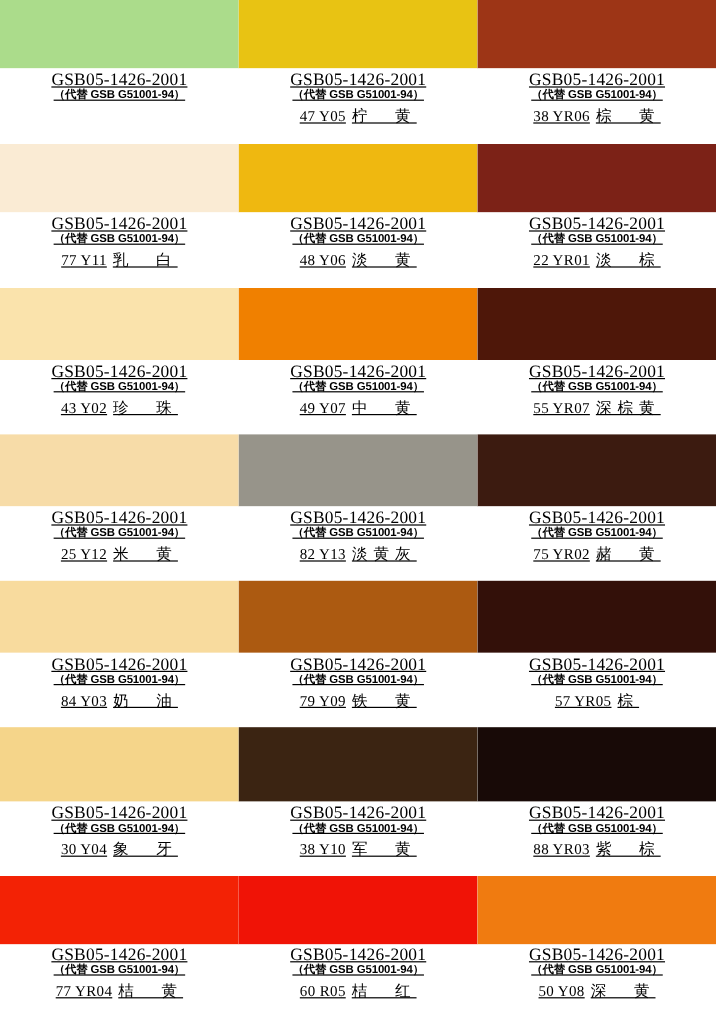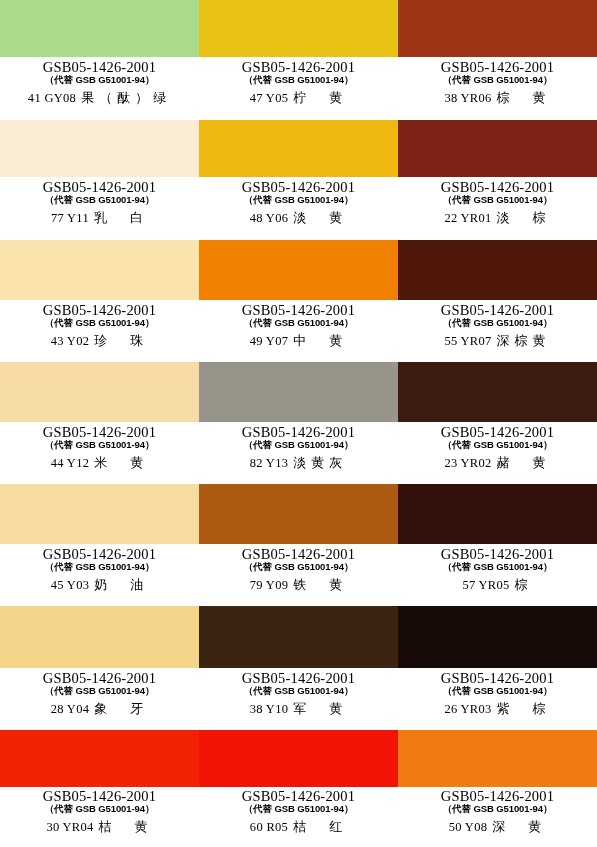--- a/index.html
+++ b/index.html
@@ -17,20 +17,21 @@
     height: 847px;
     display: flex;
     flex-direction: column;
     background: #ffffff;
   }
 
   .chart-row {
     display: flex;
     width: 100%;
     flex: 0 0 auto;
+    text-decoration: underline;
   }
 
   .color-cell {
     position: relative;
     width: 199px;
     display: flex;
     flex-direction: column;
     background: #ffffff;
   }
 
@@ -99,24 +100,20 @@
 </head>
 <body>
 
 <div id="chart">
     <div class="chart-row" style="height: 120px;">
       <div class="color-cell">
         <div class="swatch" style="height: 57px; background: rgb(171, 220, 139);"></div>
         <div class="caption">
           <div class="std-code">GSB05-1426-2001</div>
           <div class="std-sub">（代替 GSB G51001-94）</div>
-          <div class="name-line">
-            <span class="name-num">41 GY08</span>
-            <span class="name-cn">果（酞）绿</span>
-          </div>
         </div>
       </div>
       <div class="color-cell">
         <div class="swatch" style="height: 57px; background: rgb(232, 195, 19);"></div>
         <div class="caption">
           <div class="std-code">GSB05-1426-2001</div>
           <div class="std-sub">（代替 GSB G51001-94）</div>
           <div class="name-line">
             <span class="name-num">47 Y05</span>
             <span class="name-cn">柠　黄</span>
@@ -205,21 +202,21 @@
         </div>
       </div>
     </div>
     <div class="chart-row" style="height: 122px;">
       <div class="color-cell">
         <div class="swatch" style="height: 60px; background: rgb(247, 220, 168);"></div>
         <div class="caption">
           <div class="std-code">GSB05-1426-2001</div>
           <div class="std-sub">（代替 GSB G51001-94）</div>
           <div class="name-line">
-            <span class="name-num">44 Y12</span>
+            <span class="name-num">25 Y12</span>
             <span class="name-cn">米　黄</span>
           </div>
         </div>
       </div>
       <div class="color-cell">
         <div class="swatch" style="height: 60px; background: rgb(151, 148, 138);"></div>
         <div class="caption">
           <div class="std-code">GSB05-1426-2001</div>
           <div class="std-sub">（代替 GSB G51001-94）</div>
           <div class="name-line">
@@ -227,34 +224,34 @@
             <span class="name-cn">淡黄灰</span>
           </div>
         </div>
       </div>
       <div class="color-cell">
         <div class="swatch" style="height: 60px; background: rgb(60, 27, 16);"></div>
         <div class="caption">
           <div class="std-code">GSB05-1426-2001</div>
           <div class="std-sub">（代替 GSB G51001-94）</div>
           <div class="name-line">
-            <span class="name-num">23 YR02</span>
+            <span class="name-num">75 YR02</span>
             <span class="name-cn">赭　黄</span>
           </div>
         </div>
       </div>
     </div>
     <div class="chart-row" style="height: 122px;">
       <div class="color-cell">
         <div class="swatch" style="height: 60px; background: rgb(248, 219, 158);"></div>
         <div class="caption">
           <div class="std-code">GSB05-1426-2001</div>
           <div class="std-sub">（代替 GSB G51001-94）</div>
           <div class="name-line">
-            <span class="name-num">45 Y03</span>
+            <span class="name-num">84 Y03</span>
             <span class="name-cn">奶　油</span>
           </div>
         </div>
       </div>
       <div class="color-cell">
         <div class="swatch" style="height: 60px; background: rgb(172, 90, 17);"></div>
         <div class="caption">
           <div class="std-code">GSB05-1426-2001</div>
           <div class="std-sub">（代替 GSB G51001-94）</div>
           <div class="name-line">
@@ -275,21 +272,21 @@
         </div>
       </div>
     </div>
     <div class="chart-row" style="height: 124px;">
       <div class="color-cell">
         <div class="swatch" style="height: 62px; background: rgb(245, 213, 138);"></div>
         <div class="caption">
           <div class="std-code">GSB05-1426-2001</div>
           <div class="std-sub">（代替 GSB G51001-94）</div>
           <div class="name-line">
-            <span class="name-num">28 Y04</span>
+            <span class="name-num">30 Y04</span>
             <span class="name-cn">象　牙</span>
           </div>
         </div>
       </div>
       <div class="color-cell">
         <div class="swatch" style="height: 62px; background: rgb(59, 36, 18);"></div>
         <div class="caption">
           <div class="std-code">GSB05-1426-2001</div>
           <div class="std-sub">（代替 GSB G51001-94）</div>
           <div class="name-line">
@@ -297,34 +294,34 @@
             <span class="name-cn">军　黄</span>
           </div>
         </div>
       </div>
       <div class="color-cell">
         <div class="swatch" style="height: 62px; background: rgb(24, 10, 7);"></div>
         <div class="caption">
           <div class="std-code">GSB05-1426-2001</div>
           <div class="std-sub">（代替 GSB G51001-94）</div>
           <div class="name-line">
-            <span class="name-num">26 YR03</span>
+            <span class="name-num">88 YR03</span>
             <span class="name-cn">紫　棕</span>
           </div>
         </div>
       </div>
     </div>
     <div class="chart-row last" style="height: 117px;">
       <div class="color-cell">
         <div class="swatch" style="height: 57px; background: rgb(243, 34, 5);"></div>
         <div class="caption">
           <div class="std-code">GSB05-1426-2001</div>
           <div class="std-sub">（代替 GSB G51001-94）</div>
           <div class="name-line">
-            <span class="name-num">30 YR04</span>
+            <span class="name-num">77 YR04</span>
             <span class="name-cn">桔　黄</span>
           </div>
         </div>
       </div>
       <div class="color-cell">
         <div class="swatch" style="height: 57px; background: rgb(240, 19, 6);"></div>
         <div class="caption">
           <div class="std-code">GSB05-1426-2001</div>
           <div class="std-sub">（代替 GSB G51001-94）</div>
           <div class="name-line">

